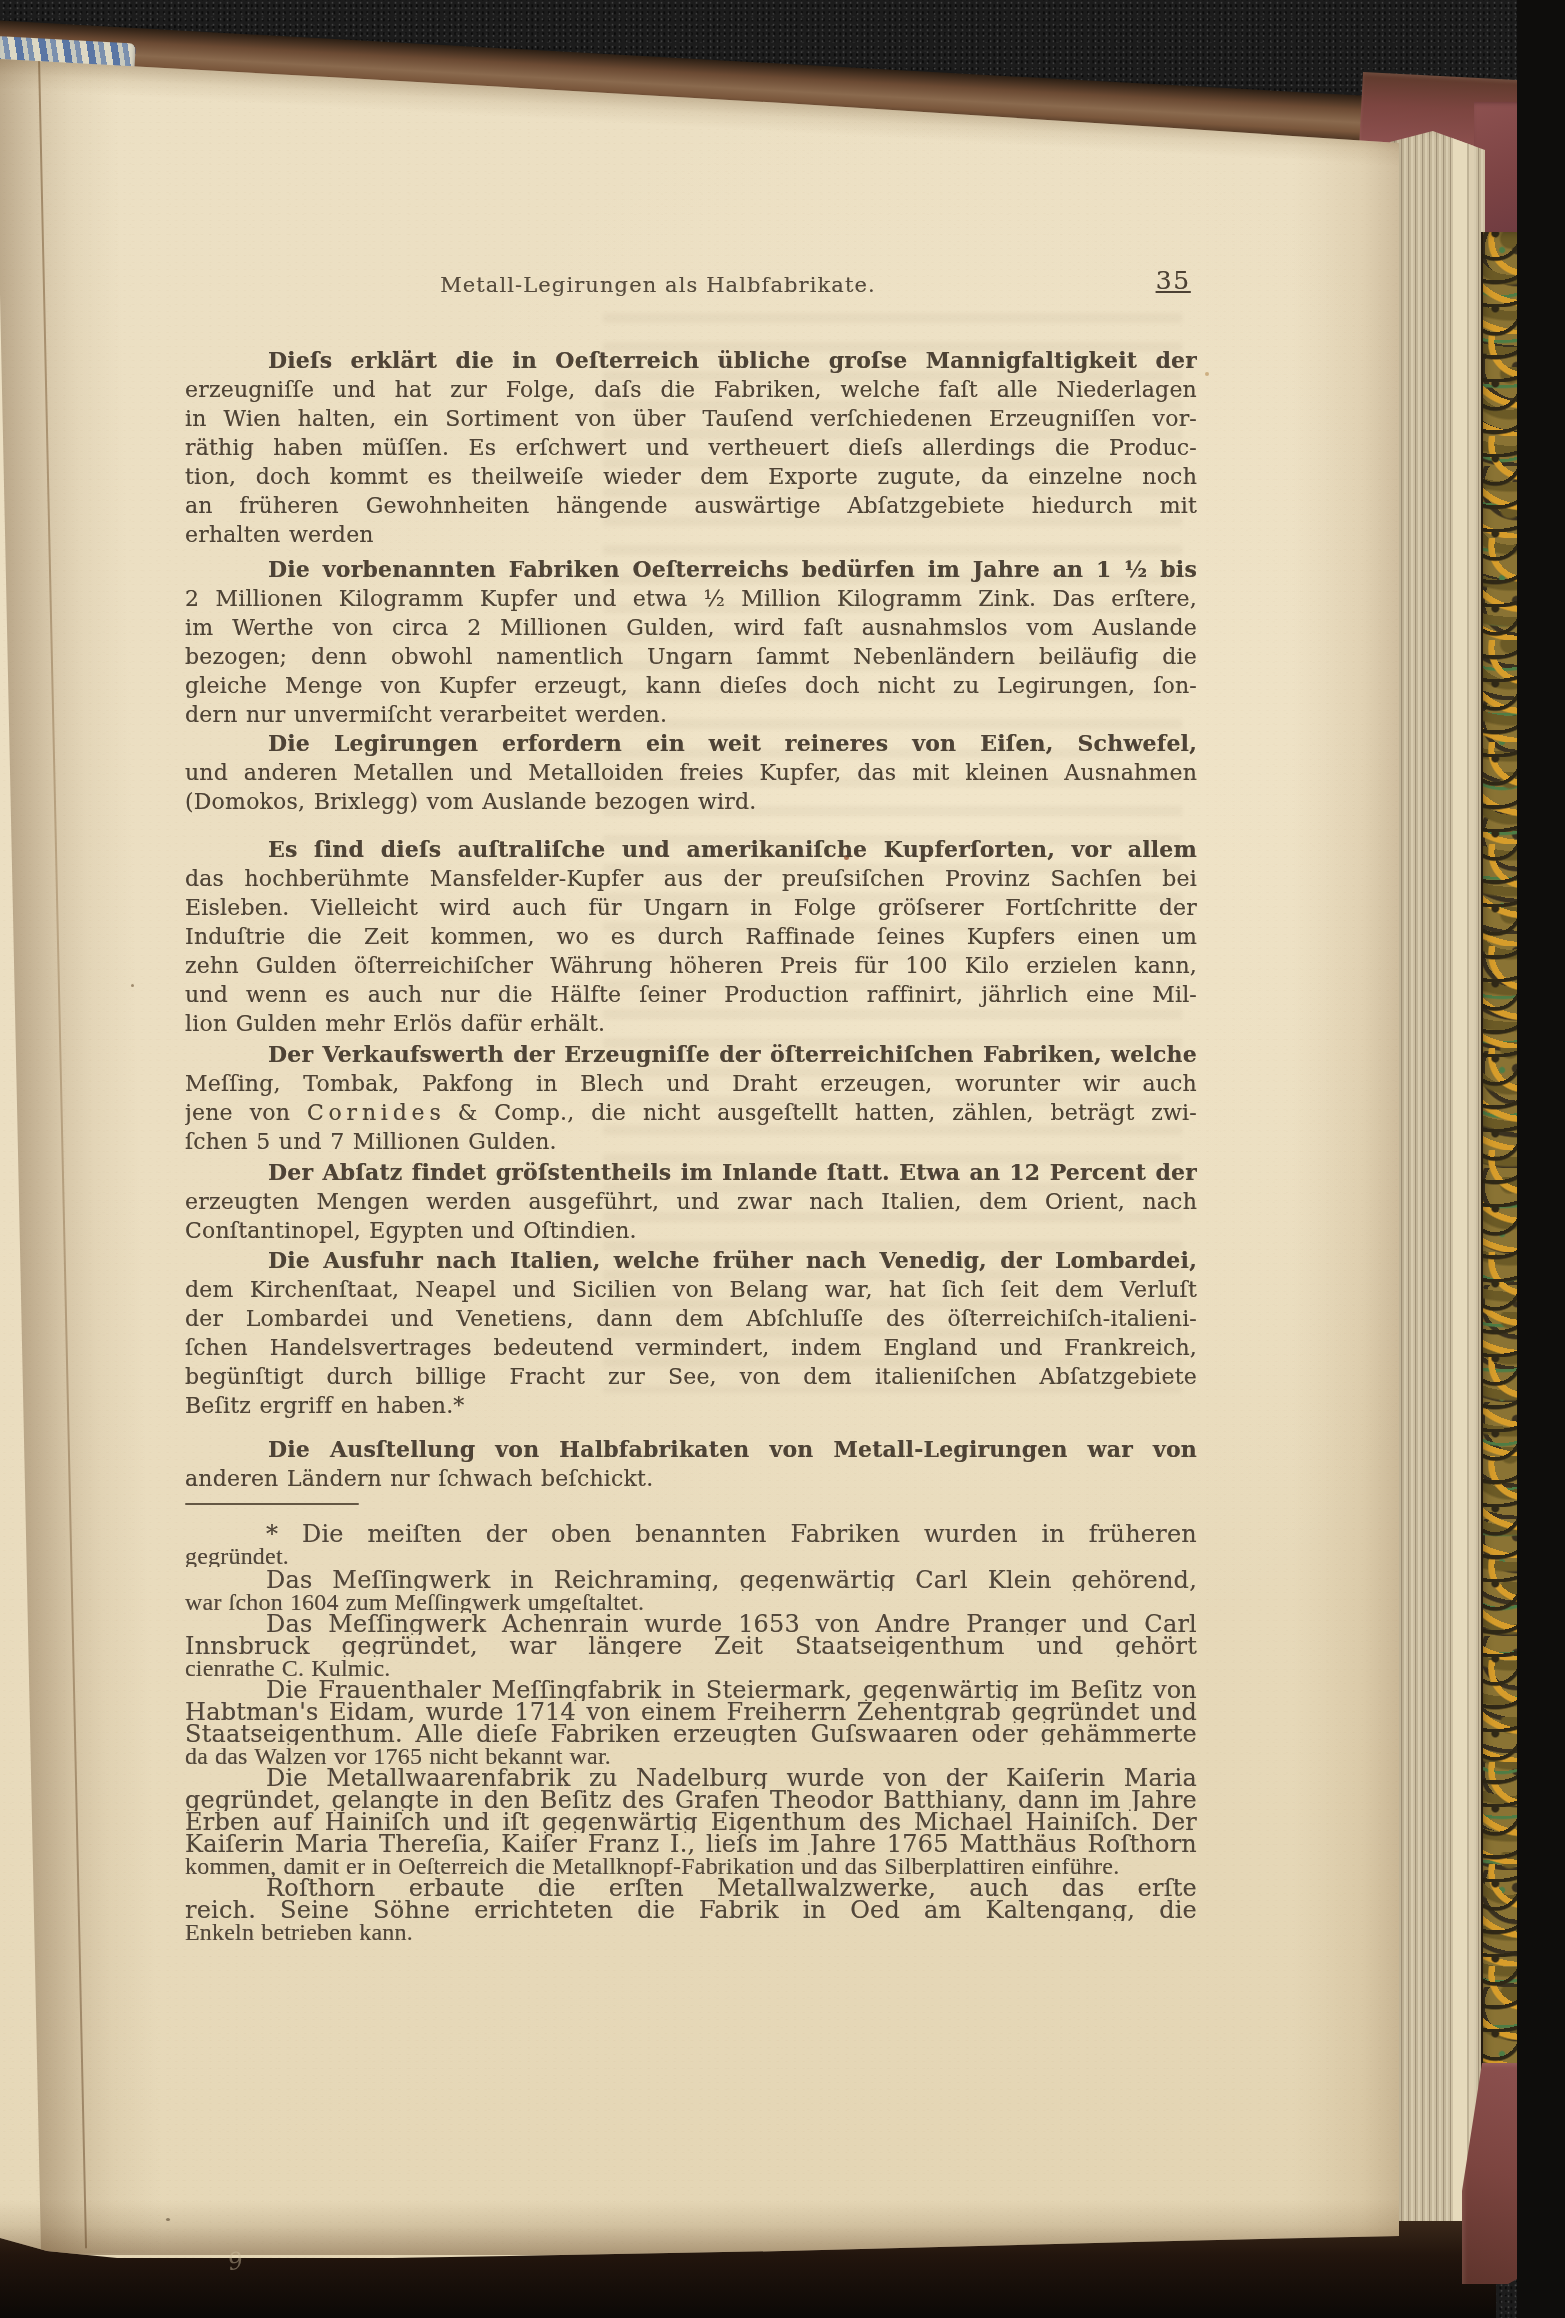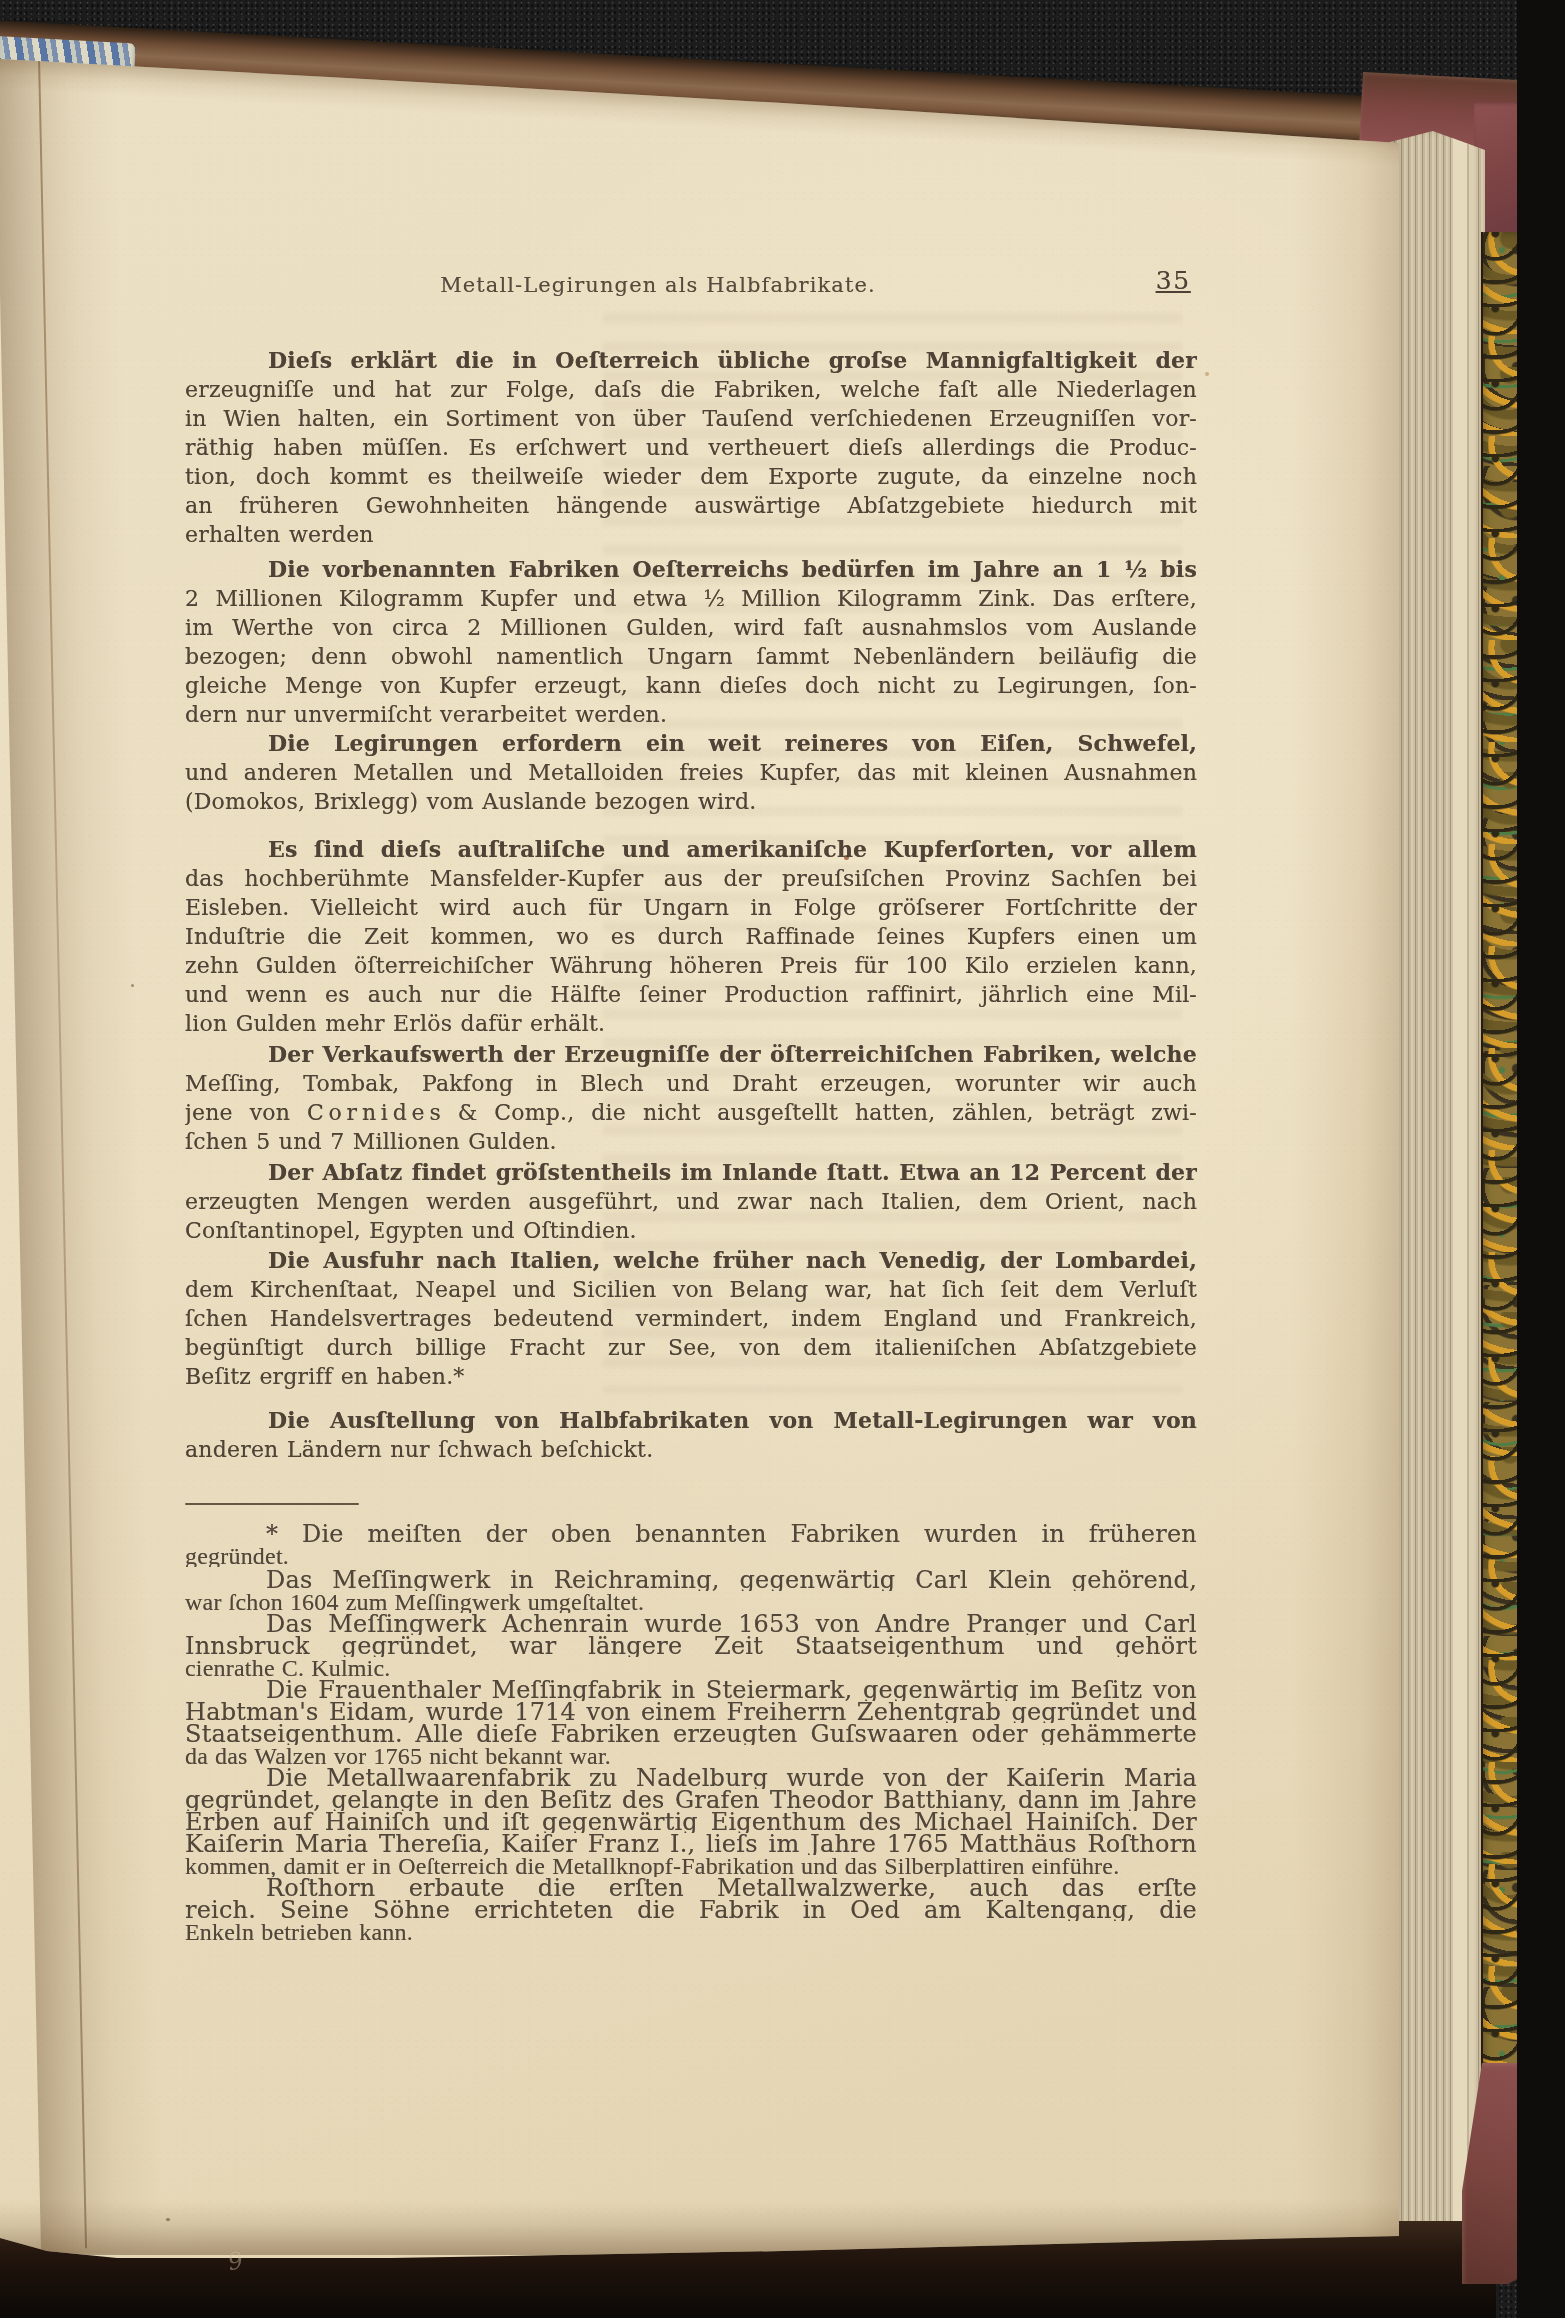--- a/index.html
+++ b/index.html
@@ -205,20 +205,21 @@
           <div class="bl last">ſchen 5 und 7 Millionen Gulden.</div>
         </div>
         <div class="para p6">
           <div class="bl ind">Der Abſatz findet gröſstentheils im Inlande ſtatt. Etwa an 12 Percent der</div>
           <div class="bl">erzeugten Mengen werden ausgeführt, und zwar nach Italien, dem Orient, nach</div>
           <div class="bl last">Conſtantinopel, Egypten und Oſtindien.</div>
         </div>
         <div class="para p7">
           <div class="bl ind">Die Ausfuhr nach Italien, welche früher nach Venedig, der Lombardei,</div>
           <div class="bl">dem Kirchenſtaat, Neapel und Sicilien von Belang war, hat ſich ſeit dem Verluſt</div>
+          <div class="bl">der Lombardei und Venetiens, dann dem Abſchluſſe des öſterreichiſch-italieni-</div>
           <div class="bl">ſchen Handelsvertrages bedeutend vermindert, indem England und Frankreich,</div>
           <div class="bl">begünſtigt durch billige Fracht zur See, von dem italieniſchen Abſatzgebiete</div>
           <div class="bl last">Beſitz ergriff en haben.*</div>
         </div>
         <div class="para p8">
           <div class="bl ind">Die Ausſtellung von Halbfabrikaten von Metall-Legirungen war von</div>
           <div class="bl last">anderen Ländern nur ſchwach beſchickt.</div>
         </div>
       </div>
 

